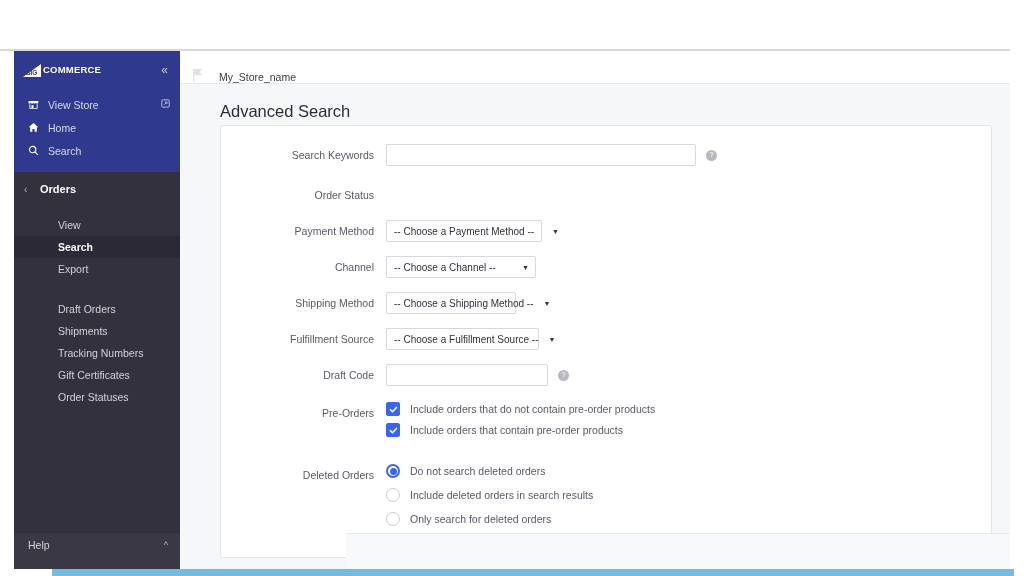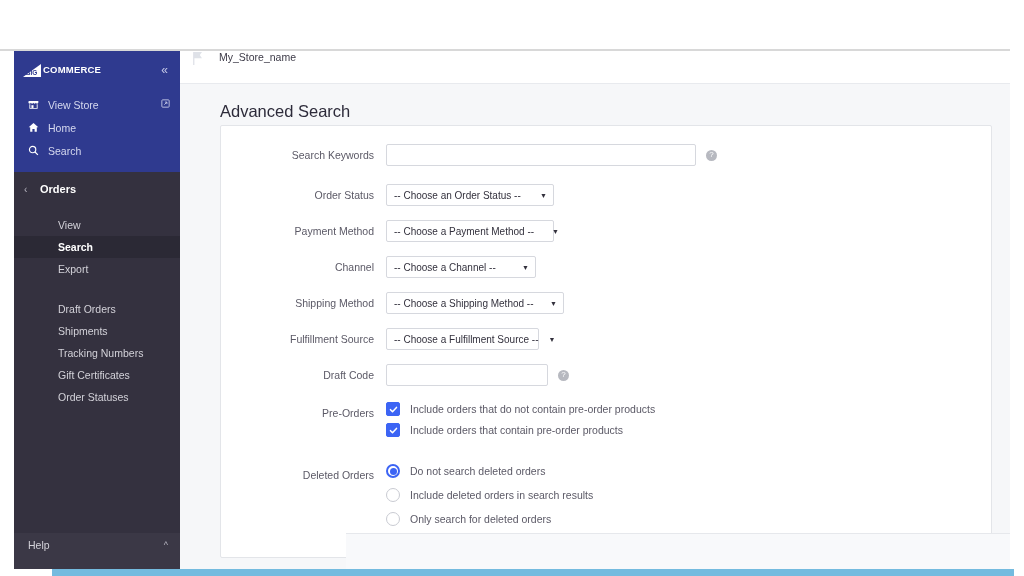--- a/index.html
+++ b/index.html
@@ -117,21 +117,21 @@
 
   
   #main {
     position: absolute; left: 166px; top: 0;
     width: 830px; height: 518px;
     background: #f6f7f9;
   }
   #store-bar {
     height: 33px; background: #ffffff;
     border-bottom: 1px solid #e8eaee;
-    display: flex; align-items: flex-start;
+    display: flex; align-items: flex-end;
     padding-left: 12px; gap: 14px;
   }
   #store-flag { width: 13px; height: 15px; }
   #store-name { font-size: 10.5px; color: #3c3a47; }
 
   #page-title {
     font-size: 16.5px; color: #2d2b3a;
     padding: 18px 0 14px 40px;
     font-weight: normal;
   }
@@ -170,23 +170,23 @@
     display: inline-flex; align-items: center;
     padding: 0 6px 0 7px;
     font-size: 10px; color: #33313d;
     cursor: pointer; position: relative;
   }
   .sel .sel-txt { flex: 1; white-space: nowrap; }
   .sel .sel-car {
     margin-left: 10px; font-size: 7px; color: #33313d; line-height: 1;
   }
   .w-order   { width: 168px; }
-  .w-payment { width: 168px; gap: 8px; }
+  .w-payment { width: 156px; gap: 8px; }
   .w-channel { width: 150px; }
-  .w-ship    { width: 178px; }
+  .w-ship    { width: 130px; }
   .w-fulfil  { width: 153px; }
 
   .help-ic {
     display: inline-flex; align-items: center; justify-content: center;
     width: 11px; height: 11px; border-radius: 50%;
     background: #b7b9c0; color: #ffffff;
     font-size: 8px; line-height: 1; margin-left: 10px;
     font-family: "Liberation Sans", sans-serif;
     cursor: pointer;
   }
@@ -352,26 +352,20 @@
         <div class="row" style="margin-top:18px;">
           <div class="row-lbl">Search Keywords</div>
           <div class="row-ctl">
             <input id="ki-search" class="txt-input" type="text" value="" style="">
             <span class="help-ic">?</span>
           </div>
         </div>
 
         <div class="row" style="margin-top:18px;">
           <div class="row-lbl">Order Status</div>
-          <div class="row-ctl">
-            <div class="sel w-order">
-              <span class="sel-txt">-- Choose an Order Status --</span>
-              <span class="sel-car">▼</span>
-            </div>
-          </div>
         </div>
 
         <div class="row" style="margin-top:14px;">
           <div class="row-lbl">Payment Method</div>
           <div class="row-ctl">
             <div class="sel w-payment">
               <span class="sel-txt">-- Choose a Payment Method --</span>
               <span class="sel-car">▼</span>
             </div>
           </div>

